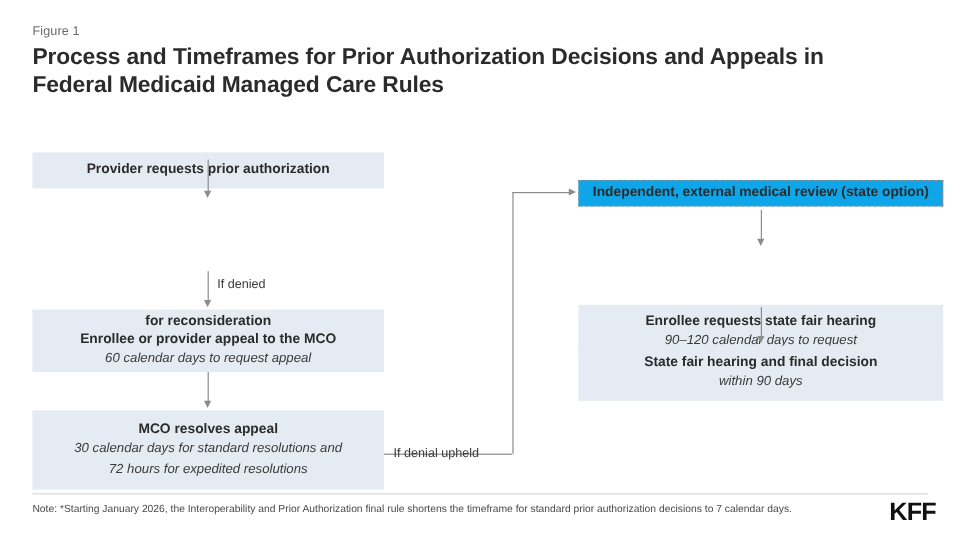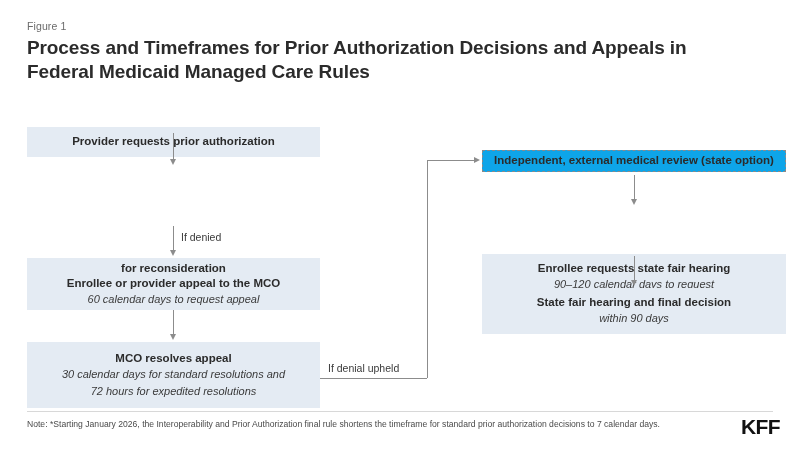--- a/index.html
+++ b/index.html
@@ -99,21 +99,21 @@
   <div class="box" style="left:27px;top:342px;width:293px;height:66px;">
     <div class="b-title">MCO resolves appeal</div>
     <div class="b-sub">30 calendar days for standard resolutions and</div>
     <div class="b-sub">72 hours for expedited resolutions</div>
   </div>
 
   <div class="hline" style="left:320px;top:378px;width:107px;"></div>
   <div class="vline" style="left:427px;top:160px;height:218px;"></div>
   <div class="hline" style="left:427px;top:160px;width:48px;"></div>
   <div class="arrow-right" style="left:474px;top:157px;"></div>
-  <div class="edge-label" style="left:328px;top:362px;">If denial upheld</div>
+  <div class="edge-label" style="left:328px;top:372px;">If denial upheld</div>
 
   <div class="box dashed" style="left:482px;top:150px;width:304px;height:22px;">
     <div class="b-title">Independent, external medical review (state option)</div>
   </div>
 
   <div class="vline" style="left:634px;top:175px;height:26px;"></div>
   <div class="arrow-down" style="left:631px;top:199px;"></div>
 
   <div class="box" style="left:482px;top:207px;width:304px;height:46px;margin-top:47px;">
     <div class="b-title">Enrollee requests state fair hearing</div>

